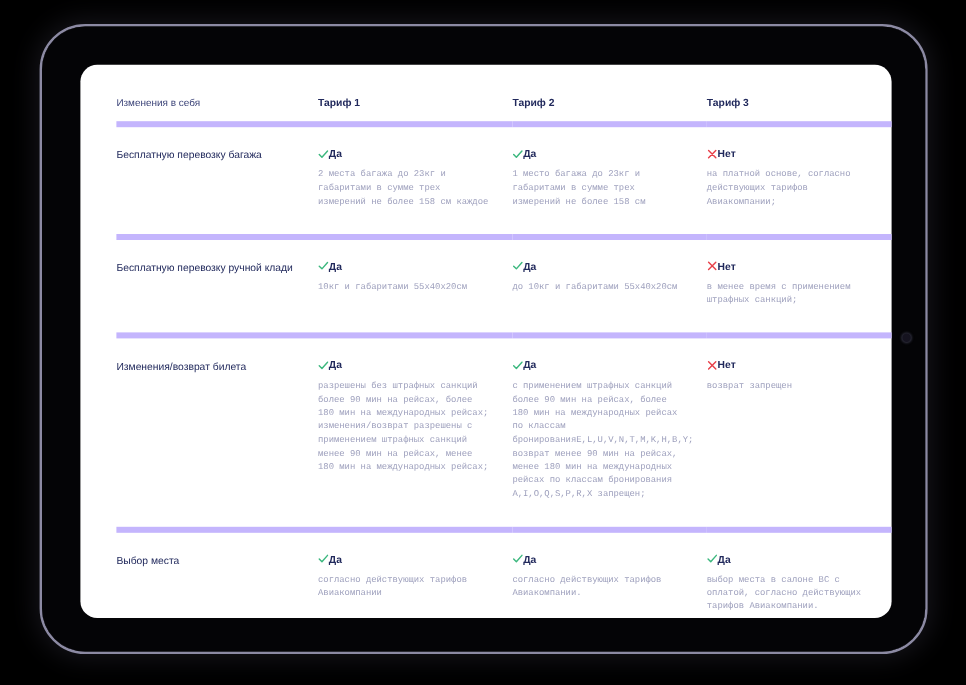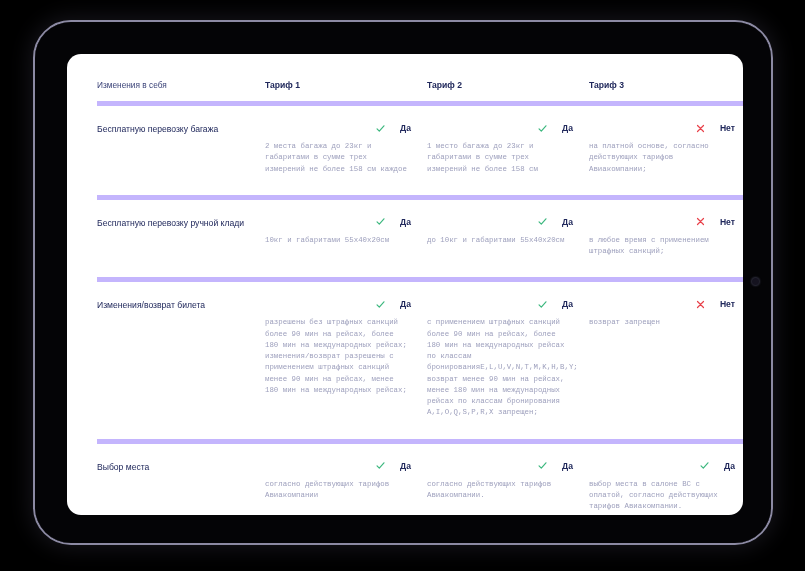--- a/index.html
+++ b/index.html
@@ -107,23 +107,22 @@
 
   .feature-label {
     font-size: 8.6px;
     line-height: 1.45;
     color: #21295c;
   }
 
   .avail {
     display: flex;
     align-items: center;
-    gap: 15px;
+    gap: 0;
     margin-bottom: 8px;
-    justify-content: flex-end;
   }
   .avail-icon {
     width: 9px;
     height: 9px;
     flex: 0 0 auto;
     display: block;
   }
   .avail-text {
     font-size: 8.6px;
     font-weight: bold;
@@ -217,21 +216,21 @@
                 </div>
                 <div class="avail-note">до 10кг и габаритами 55х40х20см</div>
               </td>
               <td>
                 <div class="avail">
                   <svg class="avail-icon" viewBox="0 0 12 12">
                     <path d="M2 2 L10 10 M10 2 L2 10" stroke="#e8414a" fill="none" stroke-width="1.6" stroke-linecap="round" stroke-linejoin="round"></path>
                   </svg>
                   <span class="avail-text">Нет</span>
                 </div>
-                <div class="avail-note">в любое время с применением штрафных санкций;</div>
+                <div class="avail-note">в менее время с применением штрафных санкций;</div>
               </td>
             </tr>
             <tr>
               <td>
                 <div class="feature-label">Изменения/возврат билета</div>
               </td>
               <td>
                 <div class="avail">
                   <svg class="avail-icon" viewBox="0 0 12 12">
                     <path d="M1.4 6.4 L4.4 9.4 L10.6 2.4" stroke="#3db87f" fill="none" stroke-width="1.6" stroke-linecap="round" stroke-linejoin="round"></path>

